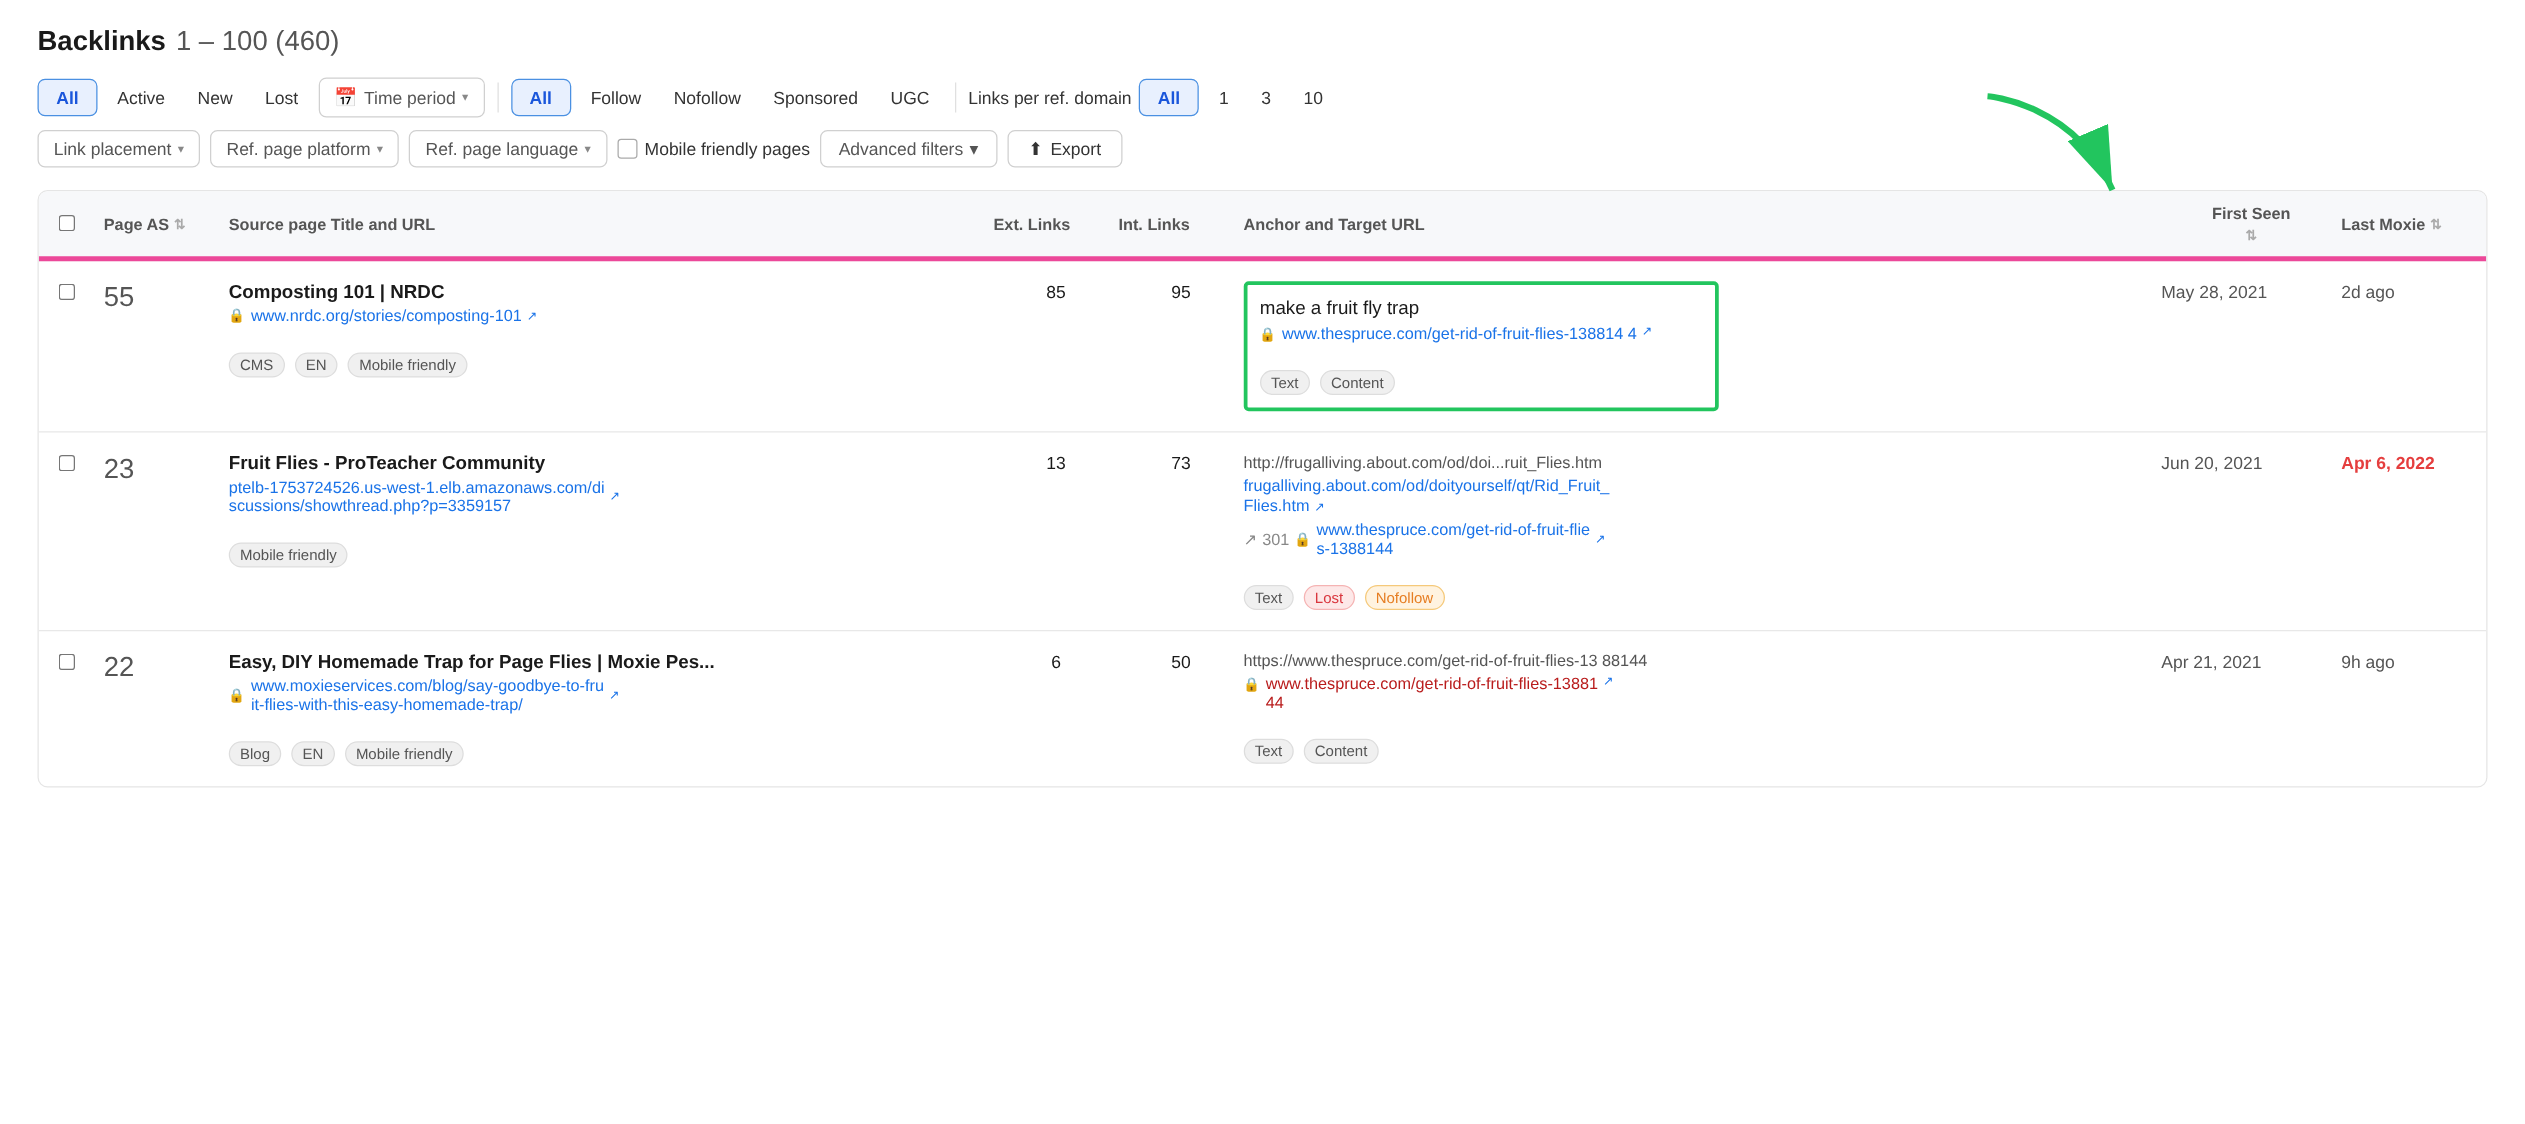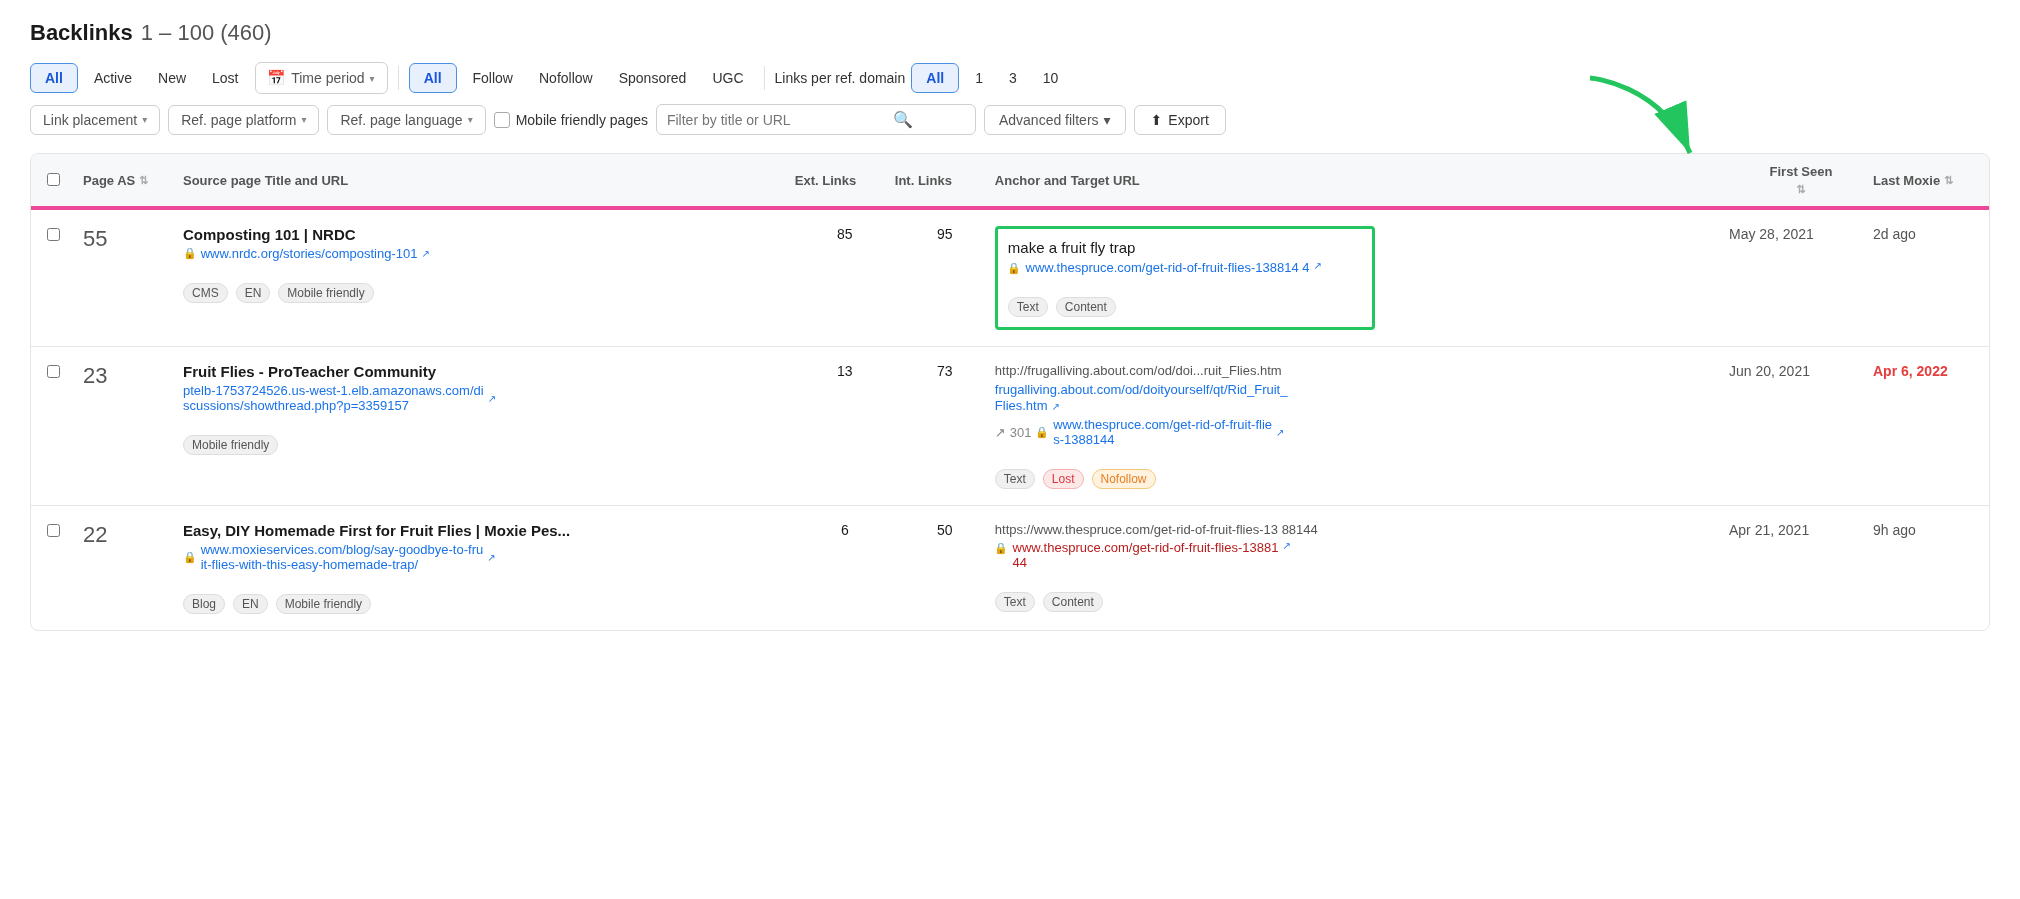--- a/index.html
+++ b/index.html
@@ -202,24 +202,20 @@
     <button class="btn-dropdown">
       <span>Ref. page language</span>
       <span class="chevron">▾</span>
     </button>
 
     <label class="checkbox-label">
       <div class="checkbox-box"></div>
       <span>Mobile friendly pages</span>
     </label>
 
-    <div class="search-box">
-      <input type="text" placeholder="Filter by title or URL" style="">
-      <span class="search-icon">🔍</span>
-    </div>
 
     <button class="adv-filters-btn">
       <span>Advanced filters</span>
       <span class="chevron">▾</span>
     </button>
 
     <button class="export-btn">
       <span>⬆</span>
       <span>Export</span>
     </button>
@@ -367,21 +363,21 @@
     </div>
 
     <div class="table-row">
       <div class="col-check">
         <input type="checkbox" style="">
       </div>
       <div class="col-pageas">
         <span class="page-as-num">22</span>
       </div>
       <div class="col-source">
-        <div class="source-title">Easy, DIY Homemade First for Fruit Flies | Moxie Pes...</div>
+        <div class="source-title">Easy, DIY Homemade Trap for Page Flies | Moxie Pes...</div>
         <div class="source-url">
           <span class="lock-icon">🔒</span>
           <a href="#" style="color:#1a73e8; font-size:13px; text-decoration:none;">www.moxieservices.com/blog/say-goodbye-to-fru<br>it-flies-with-this-easy-homemade-trap/</a>
           <span class="ext-link-icon">↗</span>
         </div>
         <div class="tags-row">
           <span class="tag">Blog</span>
           <span class="tag">EN</span>
           <span class="tag">Mobile friendly</span>
         </div>

